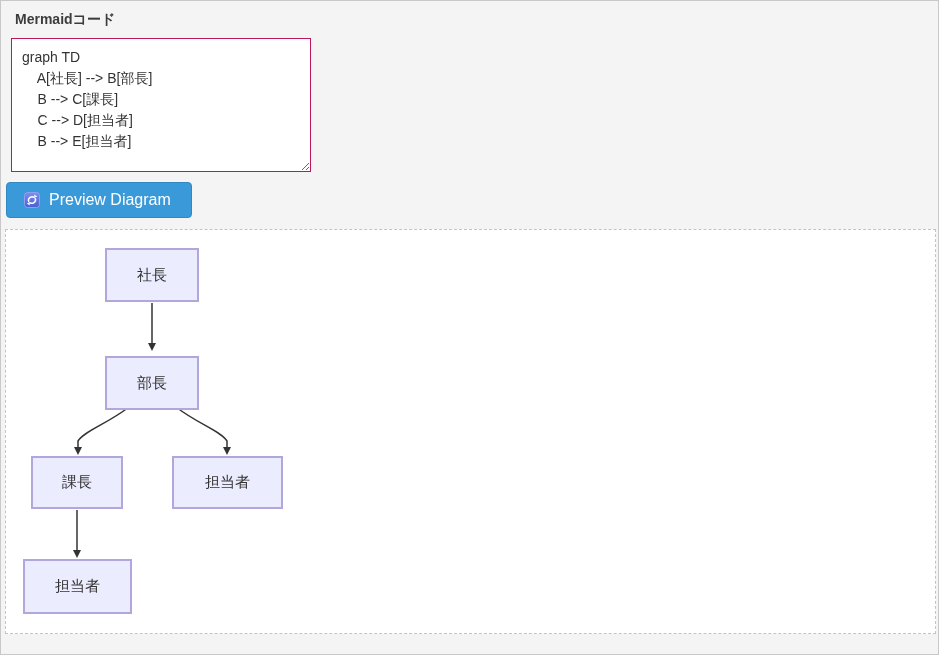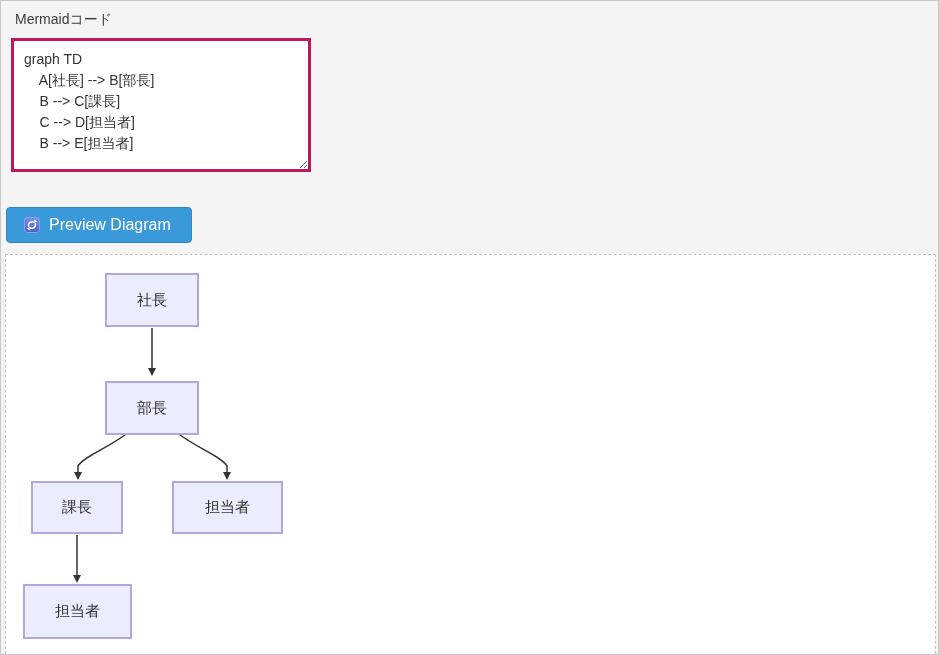--- a/index.html
+++ b/index.html
@@ -16,43 +16,44 @@
     border:1px solid #c8c8c8;
     font-family:"Liberation Sans","DejaVu Sans",sans-serif;
     color:#333;
     overflow:hidden;
   }
   .code-label{
     display:block;
     margin:10px 0 9px 14px;
     font-size:14px;
     color:#3c3c3c;
+    font-weight:bold;
   }
   .code-area{
     display:block;
     margin-left:10px;
     width:300px;
     height:134px;
     padding:8px 10px;
-    border:3px solid #be185d;
+    border:1px solid #be185d;
     background:#ffffff;
     font-family:"Liberation Sans","DejaVu Sans",sans-serif;
     font-size:14px;
     line-height:21px;
     color:#333;
     resize:both;
     outline:none;
     white-space:pre;
     overflow:auto;
   }
   .preview-btn{
     display:inline-flex;
     align-items:center;
     gap:9px;
-    margin:35px 0 0 5px;
+    margin:10px 0 0 5px;
     height:36px;
     padding:0 20px 0 17px;
     background:var(--accent);
     border:1px solid #2f87c4;
     border-radius:4px;
     color:#ffffff;
     font-size:16px;
     font-family:"Liberation Sans","DejaVu Sans",sans-serif;
     cursor:pointer;
   }

